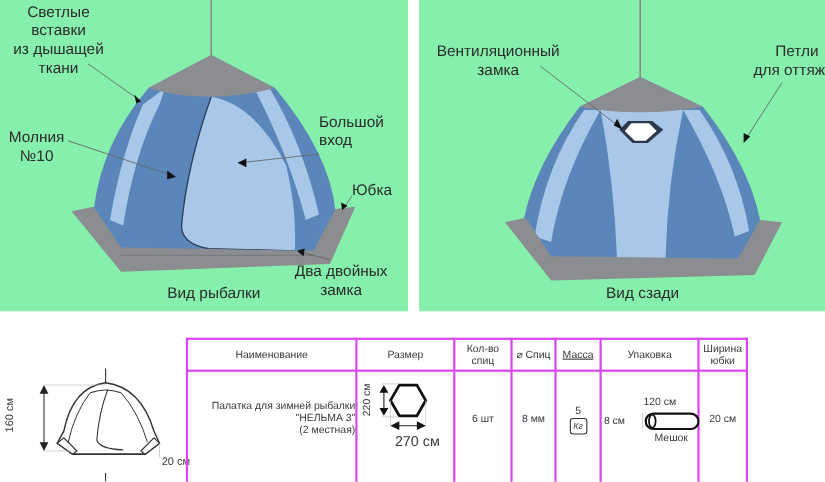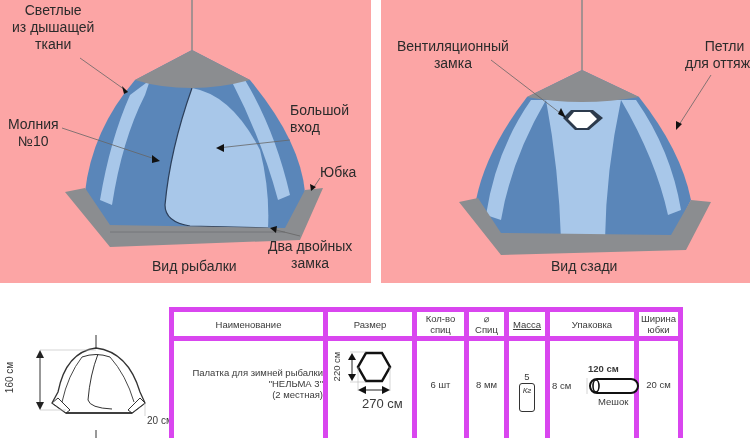--- a/index.html
+++ b/index.html
@@ -1,27 +1,27 @@
 <!DOCTYPE html>
 <html><head>
 <meta charset="utf-8">
 <style>
   * { margin:0; padding:0; box-sizing:border-box; }
   html, body { width:750px; height:438px; background:#ffffff; overflow:hidden; }
   body { position:relative; font-family:"Liberation Sans", sans-serif; color:#2a2a2a; }
 
-  .panel { position:absolute; top:0; height:283px; background:#fca5a5; overflow:hidden; }
+  .panel { position:absolute; top:0; height:283px; background:#86efac; overflow:hidden; }
   .panel-front { left:0; width:371px; }
   .panel-back { left:381px; width:413px; }
   .panel svg { position:absolute; left:0; top:0; }
 
   .lbl { position:absolute; font-size:14px; line-height:17px; color:#2b2b2b; text-align:center; white-space:nowrap; }
 
   .spec-table { position:absolute; left:169px; top:307px; border-collapse:collapse; font-size:9.5px; color:#3a3a3a; }
-  .spec-table th, .spec-table td { border:5px solid #d946ef; text-align:center; vertical-align:middle; font-weight:normal; }
+  .spec-table th, .spec-table td { border:2px solid #d946ef; text-align:center; vertical-align:middle; font-weight:normal; }
   .spec-table th { height:29px; line-height:11px; padding:0 2px; }
   .spec-table td { height:131px; padding:0; position:relative; }
   .spec-table tr.body-row td { vertical-align:top; }
   .cell-inner { position:relative; width:100%; height:100%; }
 
   .drawing { position:absolute; left:0; top:330px; }
   .dim { position:absolute; font-size:10px; color:#3a3a3a; white-space:nowrap; }
 </style>
 </head>
 <body>
@@ -51,20 +51,21 @@
     <line x1="290" y1="140" x2="218" y2="148" stroke="#666" stroke-width="0.8"></line>
     <polygon points="216,148 224,144 224,152" fill="#111"></polygon>
     <line x1="320" y1="178" x2="312" y2="190" stroke="#666" stroke-width="0.8"></line>
     <polygon points="311,191 310,184 316,187" fill="#111"></polygon>
     <line x1="300" y1="236" x2="272" y2="229" stroke="#666" stroke-width="0.8"></line>
     <polygon points="270,228 277,226 276,233" fill="#111"></polygon>
   </svg>
 
   <div class="lbl" style="left:12px; top:2px;">
     <div>Светлые</div>
+    <div>вставки</div>
     <div>из дышащей</div>
     <div>ткани</div>
   </div>
   <div class="lbl" style="left:8px; top:116px;">
     <div>Молния</div>
     <div>№10</div>
   </div>
   <div class="lbl" style="left:290px; top:102px;">
     <div>Большой</div>
     <div style="text-align:left;">вход</div>
@@ -186,28 +187,28 @@
       </td>
       <td>
         <div style="padding-top:38px;">6 шт</div>
       </td>
       <td>
         <div style="padding-top:38px;">8 мм</div>
       </td>
       <td>
         <div style="padding-top:30px; line-height:11px;">
           <div>5</div>
-          <div style="display:inline-block; margin-top:1px; border:1.3px solid #333; border-radius:3px; width:16px; height:29px; font-size:8px; line-height:14px; position:relative;font-style:italic;">
+          <div style="display:inline-block; margin-top:1px; border:1.3px solid #333; border-radius:3px; width:16px; height:15px; font-size:8px; line-height:14px; position:relative;font-style:italic;">
             <span>Кг</span>
           </div>
         </div>
       </td>
       <td>
         <div class="cell-inner" style="height:131px;">
-          <div style="position:absolute; left:38px; top:22px; font-size:9.5px;font-weight:bold;">120 см</div>
+          <div style="position:absolute; left:38px; top:22px; font-size:9.5px;">120 см</div>
           <div style="position:absolute; left:2px; top:39px; font-size:9.5px;">8 см</div>
           <svg width="89" height="20" viewBox="0 0 89 20" style="position:absolute; left:0; top:35px;">
             <line x1="37" y1="2" x2="37" y2="18" stroke="#bbb" stroke-width="0.6"></line>
             <rect x="40" y="3" width="48" height="14" rx="7" fill="#fff" stroke="#111" stroke-width="2"></rect>
             <ellipse cx="46" cy="10" rx="3" ry="6" fill="none" stroke="#111" stroke-width="1.6"></ellipse>
           </svg>
           <div style="position:absolute; left:48px; top:55px; font-size:9.5px;">Мешок</div>
         </div>
       </td>
       <td>

